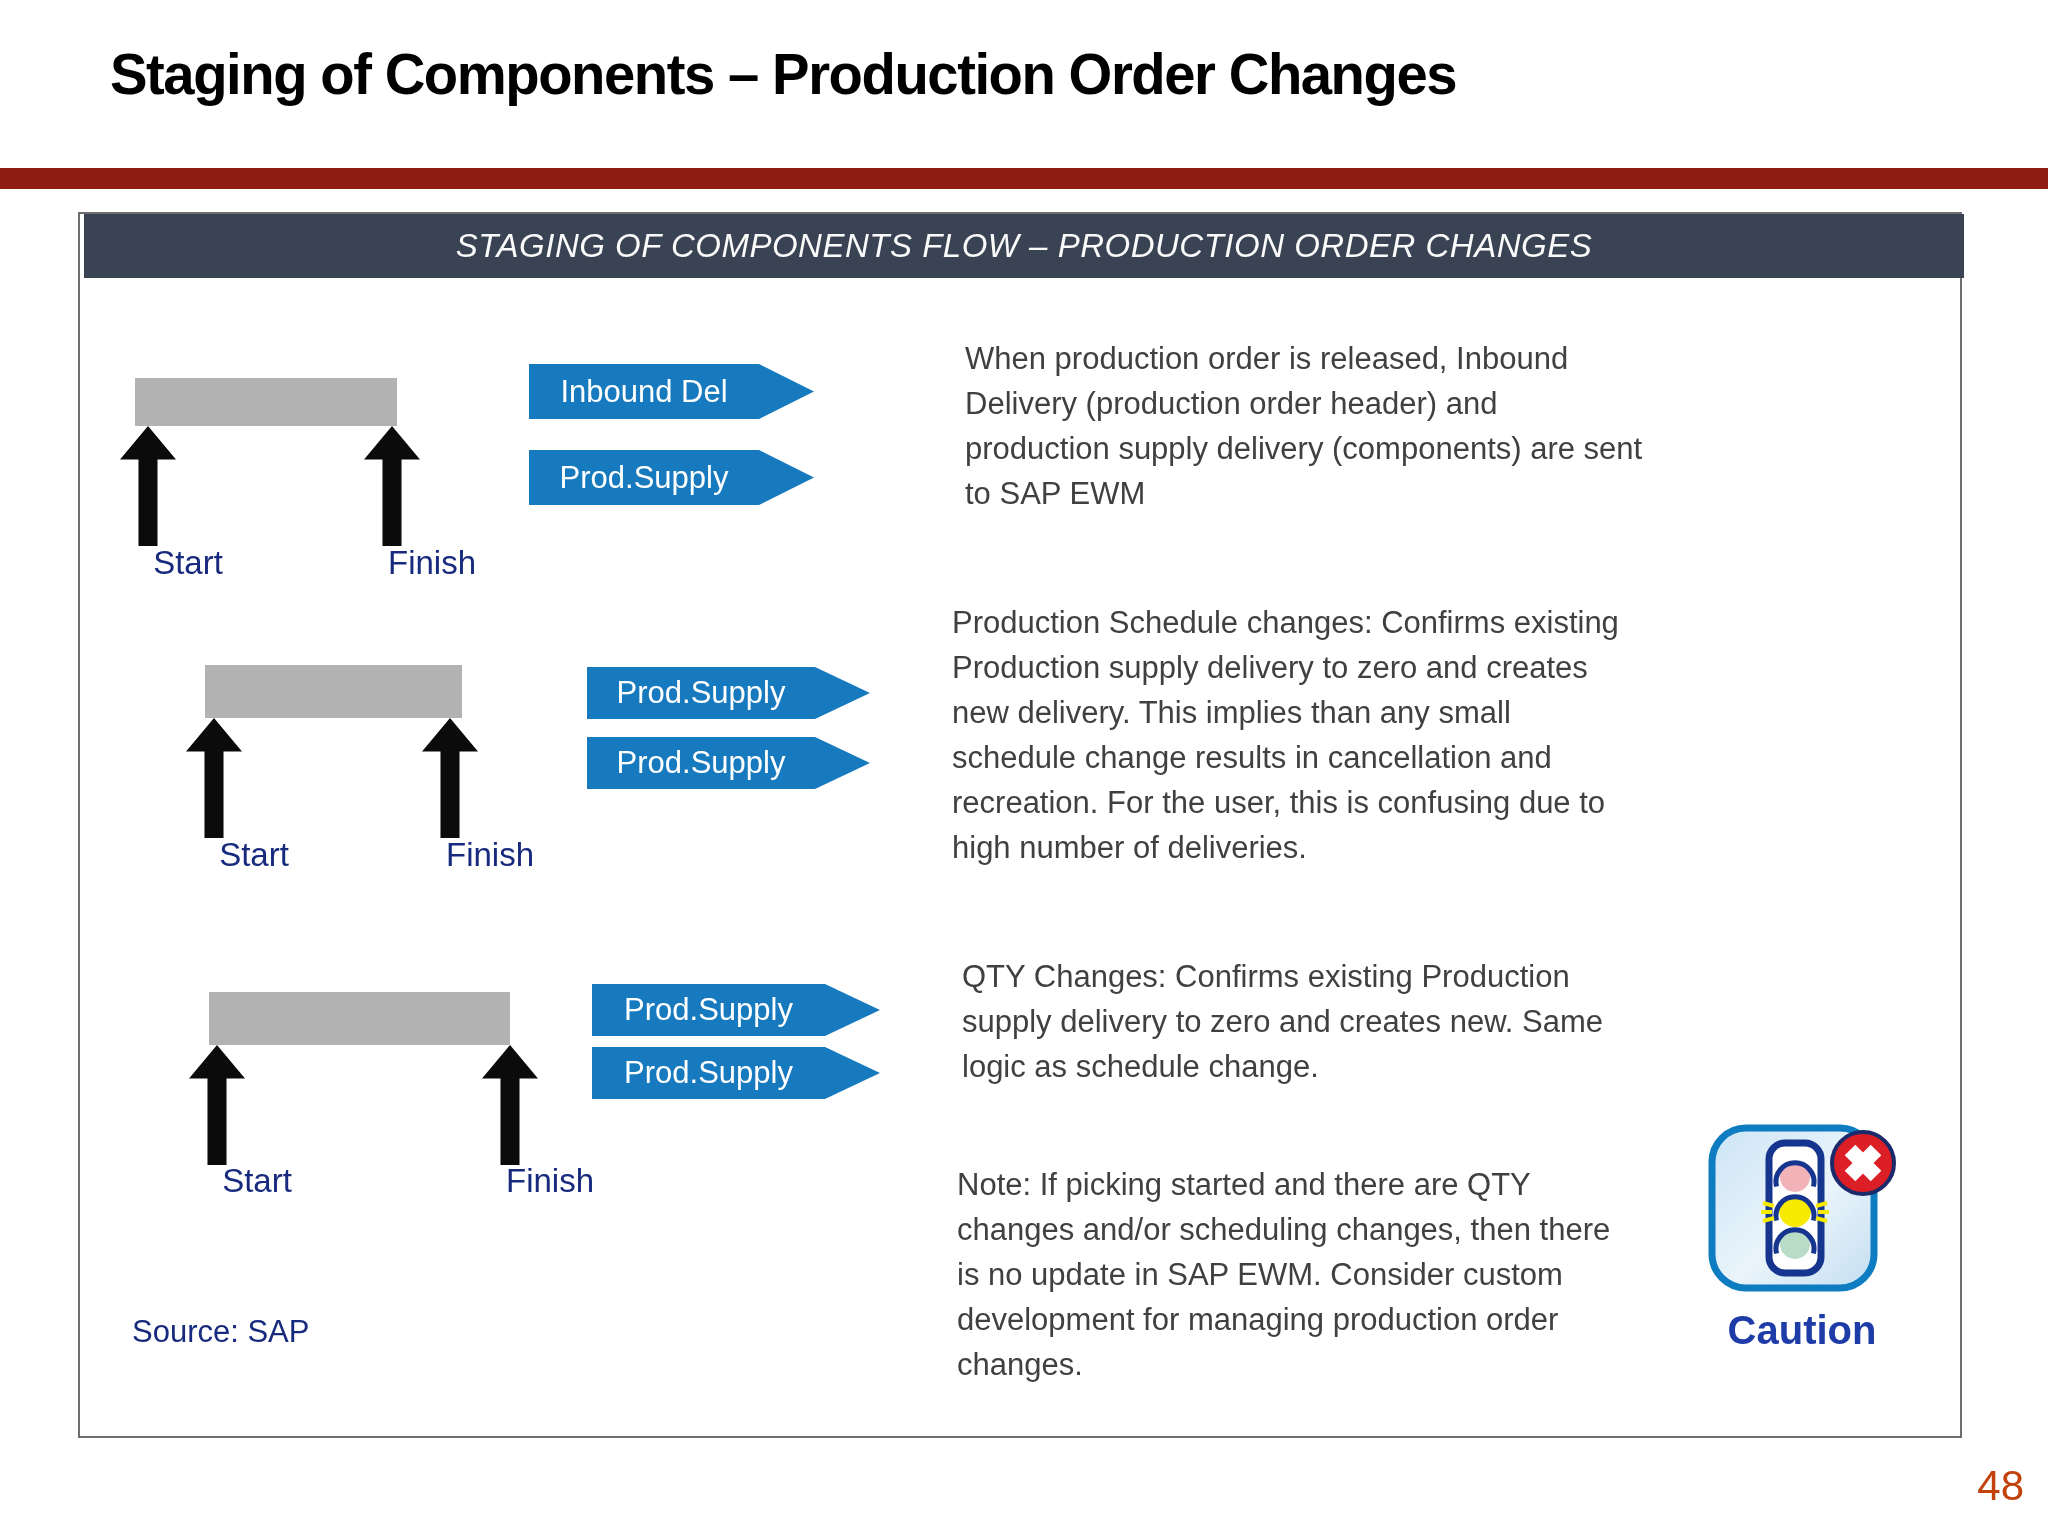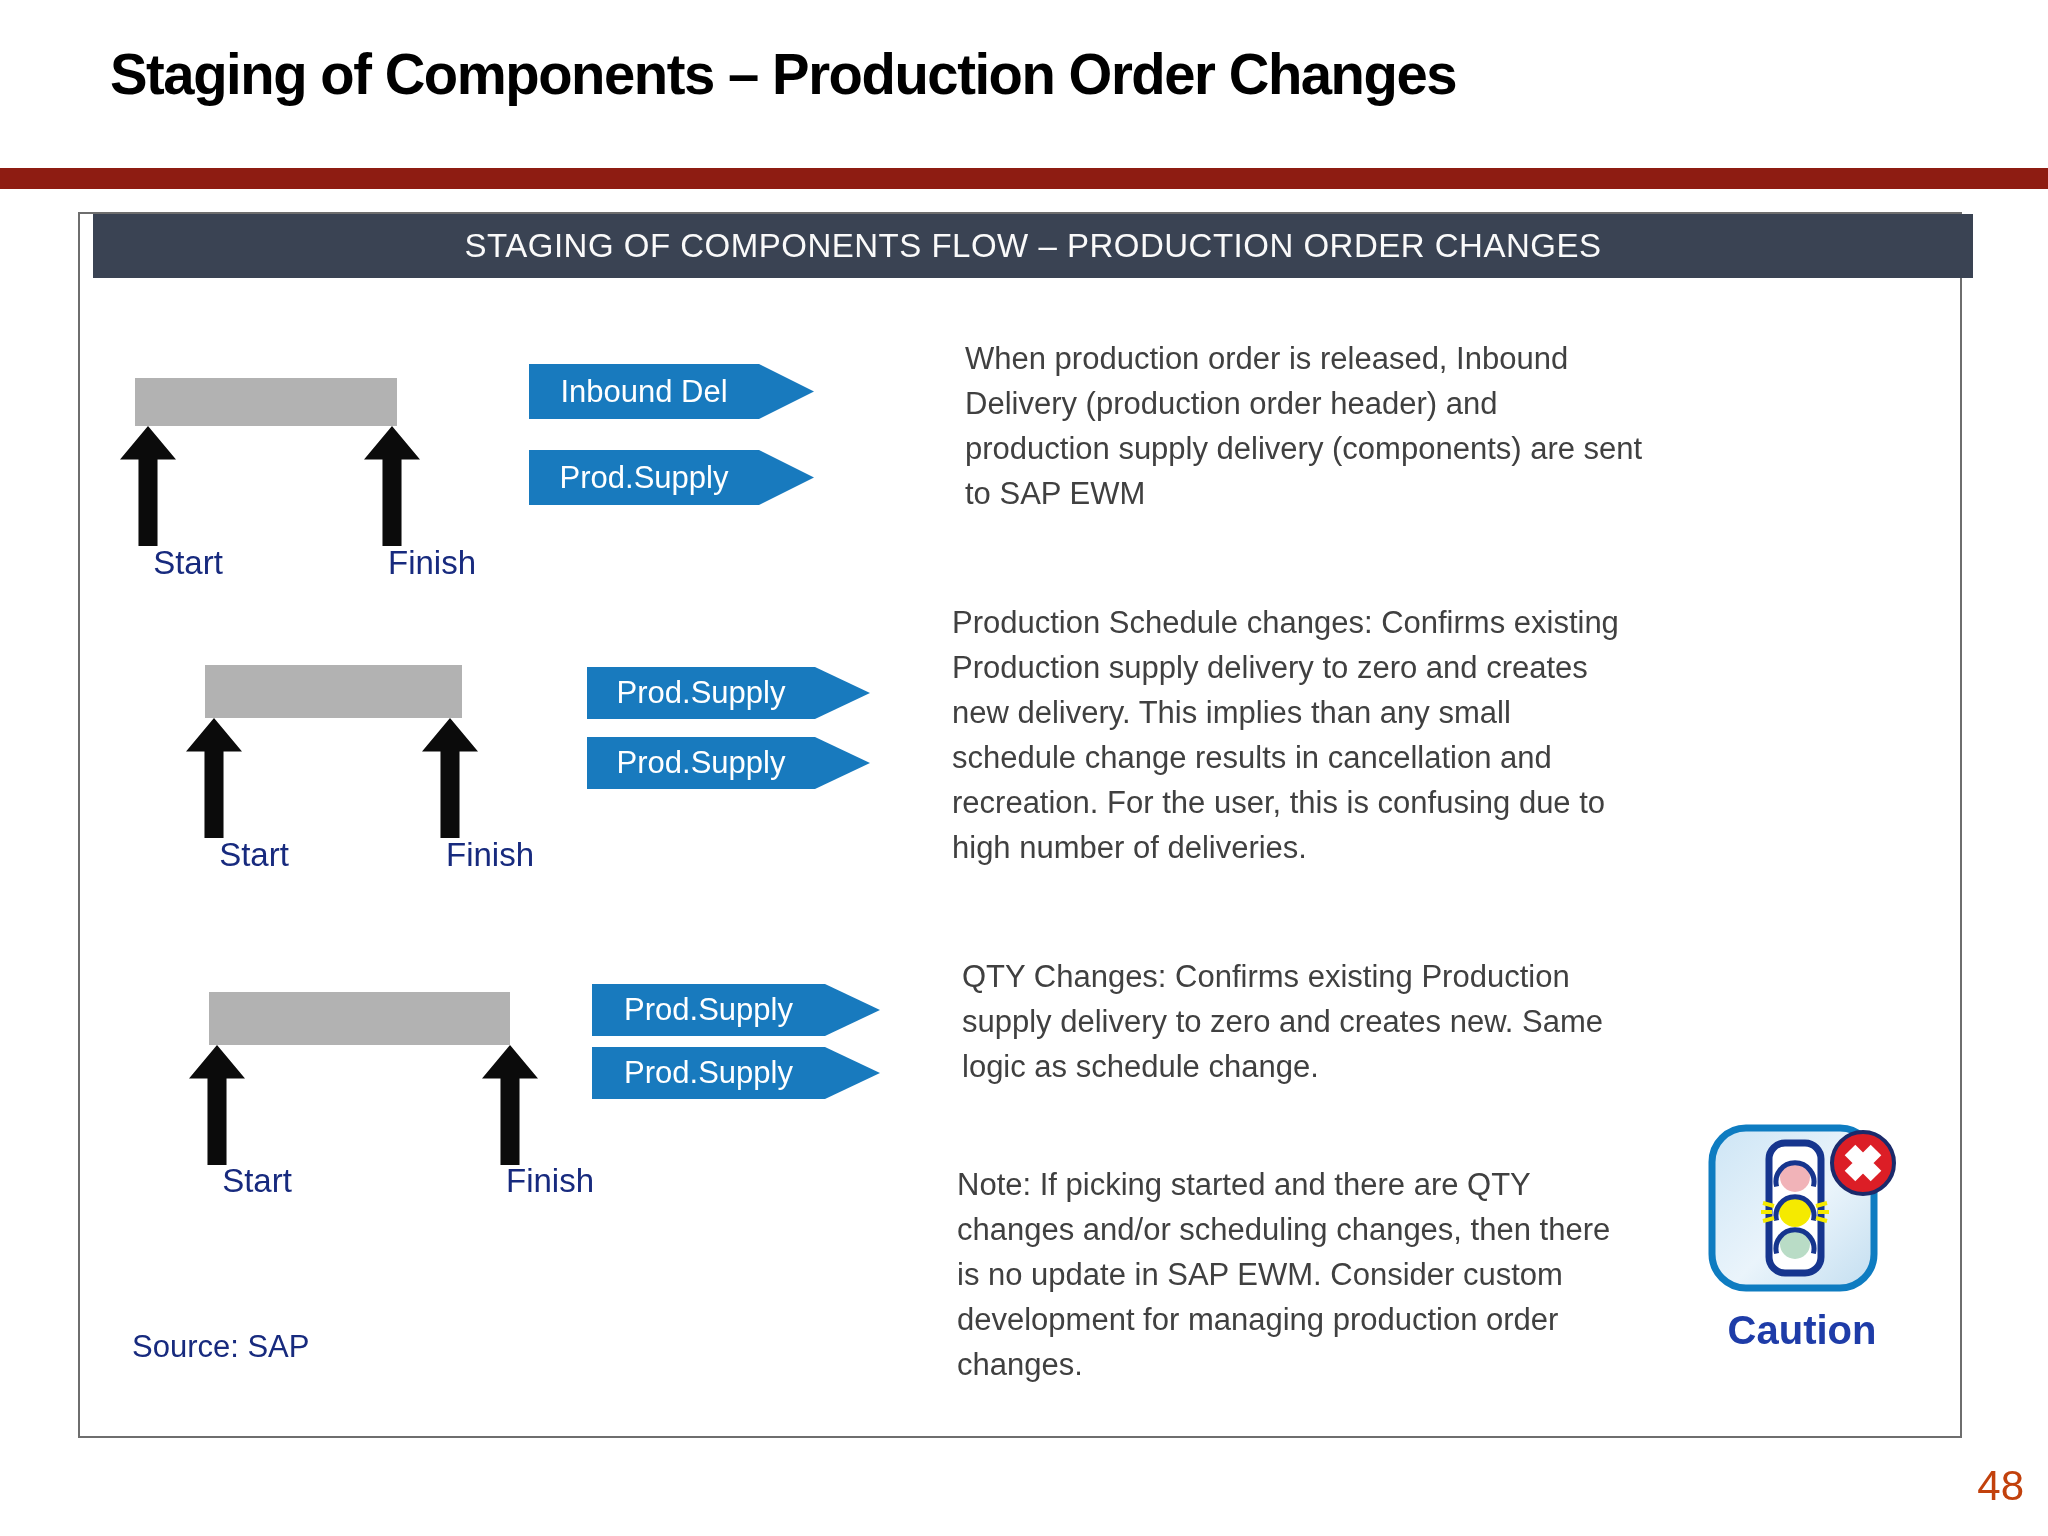--- a/index.html
+++ b/index.html
@@ -14,44 +14,44 @@
   }
   .red-bar {
     position:absolute; left:0; top:168px; width:2048px; height:21px;
     background:#8e1c12;
   }
   .panel {
     position:absolute; left:78px; top:212px; width:1884px; height:1226px;
     background:#ffffff; border:2px solid #6e6e6e; box-sizing:border-box;
   }
   .panel-header {
-    position:absolute; left:13px; top:0; width:100%; height:64px;
+    position:absolute; left:4px; top:0; width:100%; height:64px;
     background:#3a4353; display:flex; align-items:center; justify-content:center;
-    color:#fafafa; font-size:33px; letter-spacing:0.5px;
+    color:#fafafa; font-size:33px; letter-spacing:0.5px;font-style:italic;
   }
   .gray-bar { position:absolute; background:#b2b2b2; }
   .up-arrow {
     position:absolute; width:56px; background:#0b0b0b;
     clip-path:polygon(50% 0, 100% 28%, 67% 28%, 67% 100%, 33% 100%, 33% 28%, 0 28%);
   }
   .sf-label {
     position:absolute; transform:translateX(-50%);
     color:#172a7e; font-size:33px; white-space:nowrap;margin-left:40px;
   }
   .flow-arrow {
     position:absolute; background:#187abe; color:#ffffff;
     clip-path:polygon(0 0, calc(100% - 55px) 0, 100% 50%, calc(100% - 55px) 100%, 0 100%);
     display:flex; align-items:center; justify-content:center;
     padding-right:55px; box-sizing:border-box; font-size:31px;
   }
   .para {
     position:absolute; color:#404040; font-size:31px; line-height:45px;
     white-space:pre-line;
   }
-  .source-label { position:absolute; color:#172a7e; font-size:31px;margin-top:15px; }
+  .source-label { position:absolute; color:#172a7e; font-size:31px; }
   .caution-icon { position:absolute; }
   .caution-label {
     position:absolute; color:#1e3ca8; font-size:40px; font-weight:bold;
     text-align:center;
   }
   .page-number {
     position:absolute; right:24px; bottom:26px; color:#c2410c; font-size:42px;
   }
 </style>
 </head>

